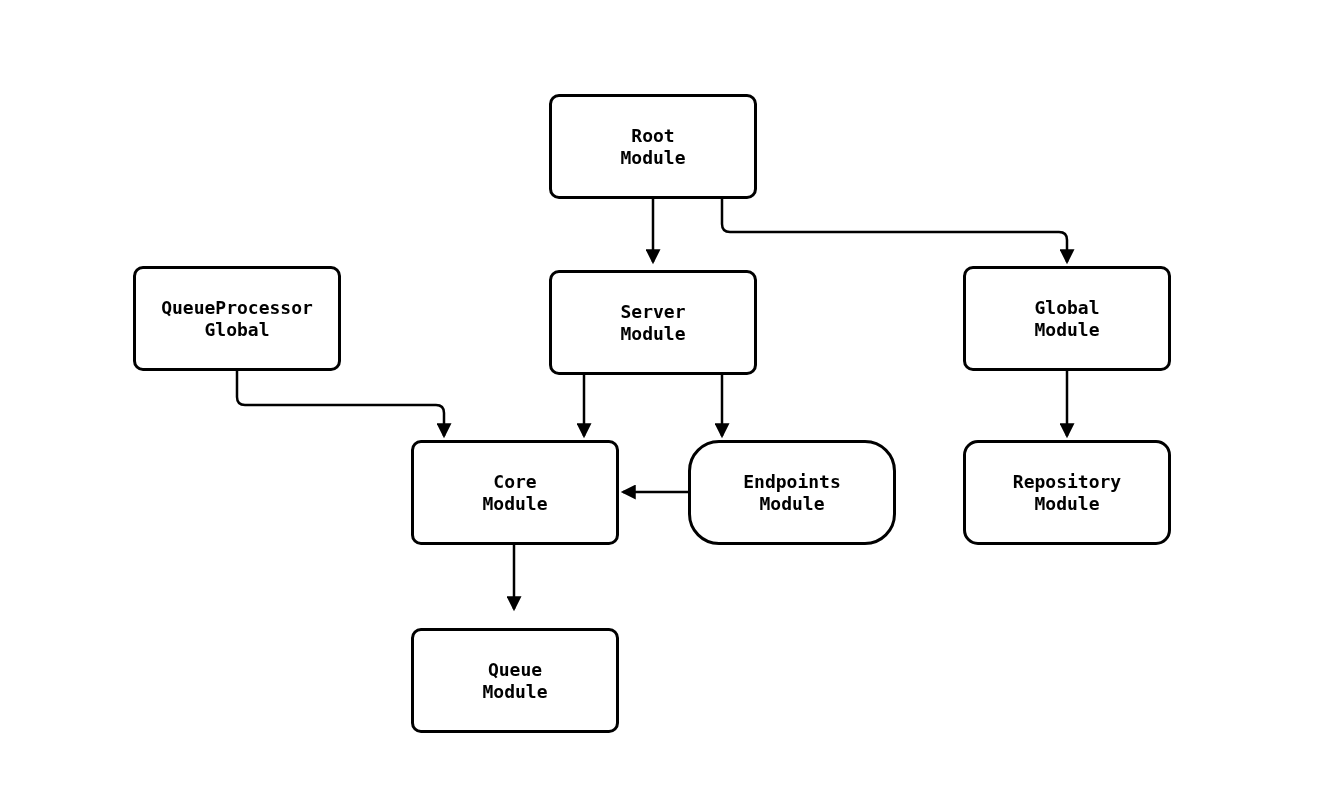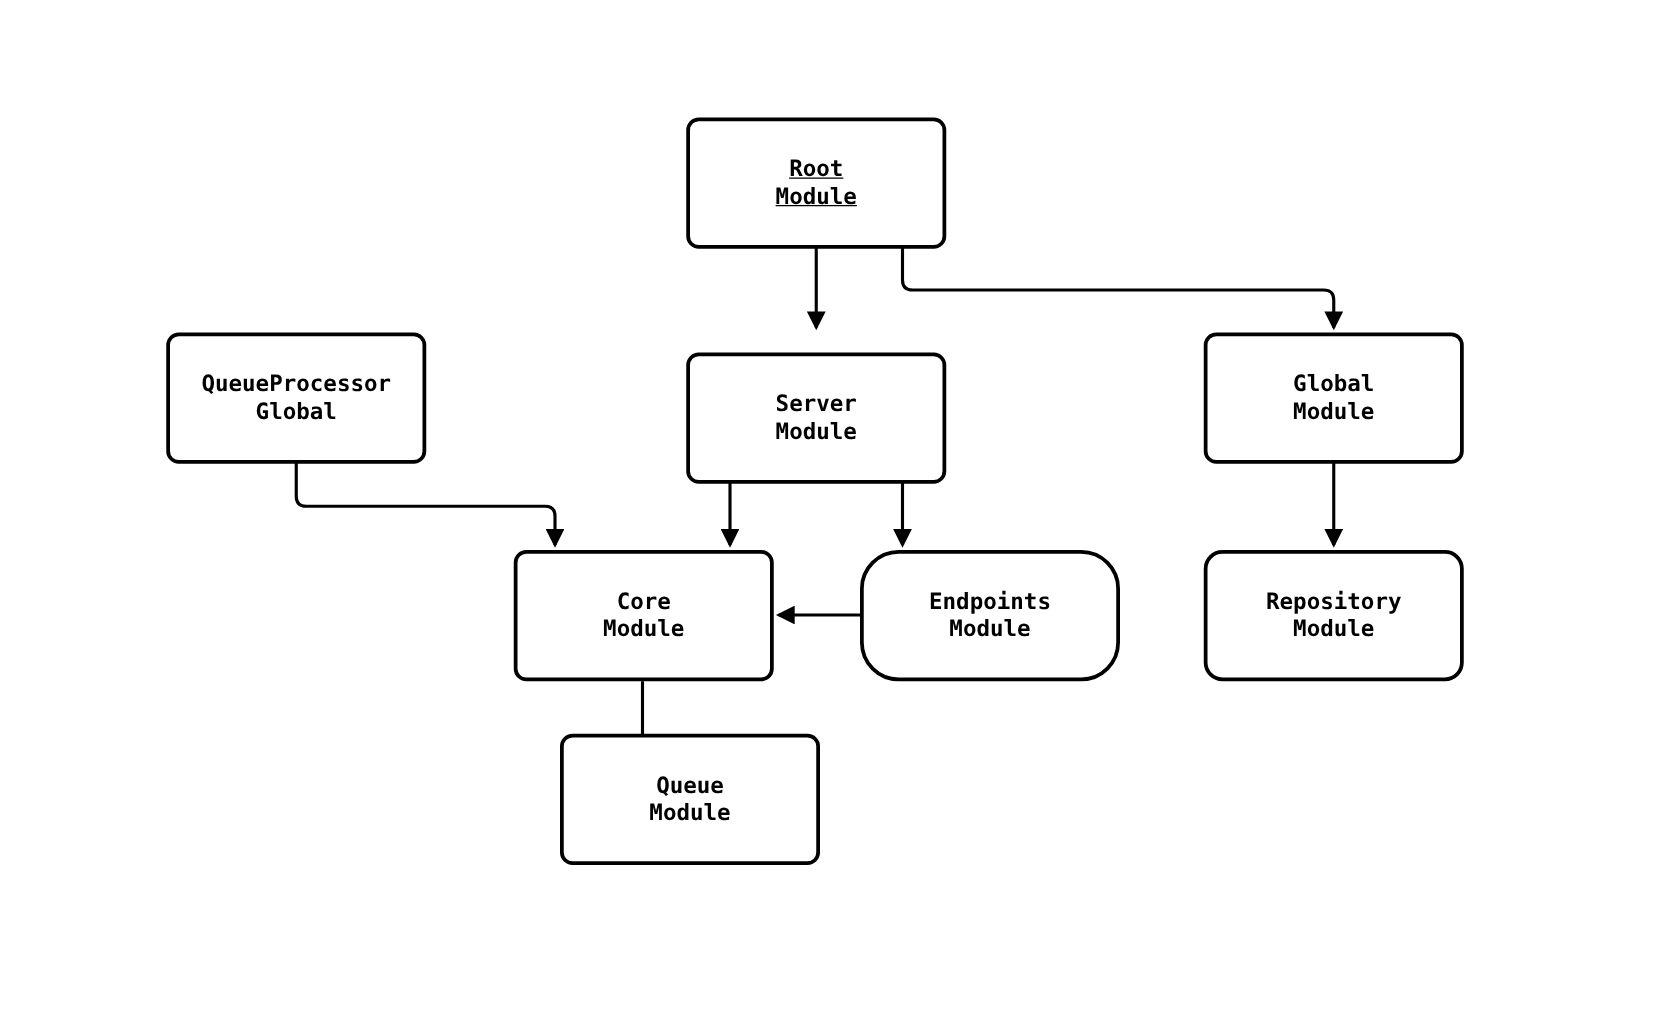--- a/index.html
+++ b/index.html
@@ -40,28 +40,28 @@
   }
   .node .label {
     font-family: "DejaVu Sans Mono", "Liberation Mono", monospace;
     font-weight: bold;
     font-size: 18px;
     line-height: 22px;
     color: #000000;
     text-align: center;
     white-space: pre-line;
   }
-  .node-root          { left: 549px;  top: 94px; text-decoration: underline;  }
+  .node-root          { left: 549px;  top: 94px;  }
   .node-queueprocessor{ left: 133px;  top: 266px; }
-  .node-server        { left: 549px;  top: 282px; }
+  .node-server        { left: 549px;  top: 270px; }
   .node-global        { left: 963px;  top: 266px; }
   .node-core          { left: 411px;  top: 440px; }
   .node-endpoints     { left: 688px;  top: 440px; border-radius: 31px; }
   .node-repository    { left: 963px;  top: 440px; border-radius: 15px; }
-  .node-queue         { left: 411px;  top: 587px; margin-left: 37px; }
+  .node-queue         { left: 411px;  top: 628px; }
 </style>
 </head>
 <body>
 
 <div class="canvas">
 
   <svg class="edges-layer" viewBox="0 0 1337 809" xmlns="http://www.w3.org/2000/svg">
     <defs>
       <marker id="arrowhead" viewBox="0 0 10 10" refX="8.5" refY="5" markerWidth="20" markerHeight="15" markerUnits="userSpaceOnUse" orient="auto-start-reverse">
         <path d="M0 0 L10 5 L0 10 Z" fill="#000000"></path>

